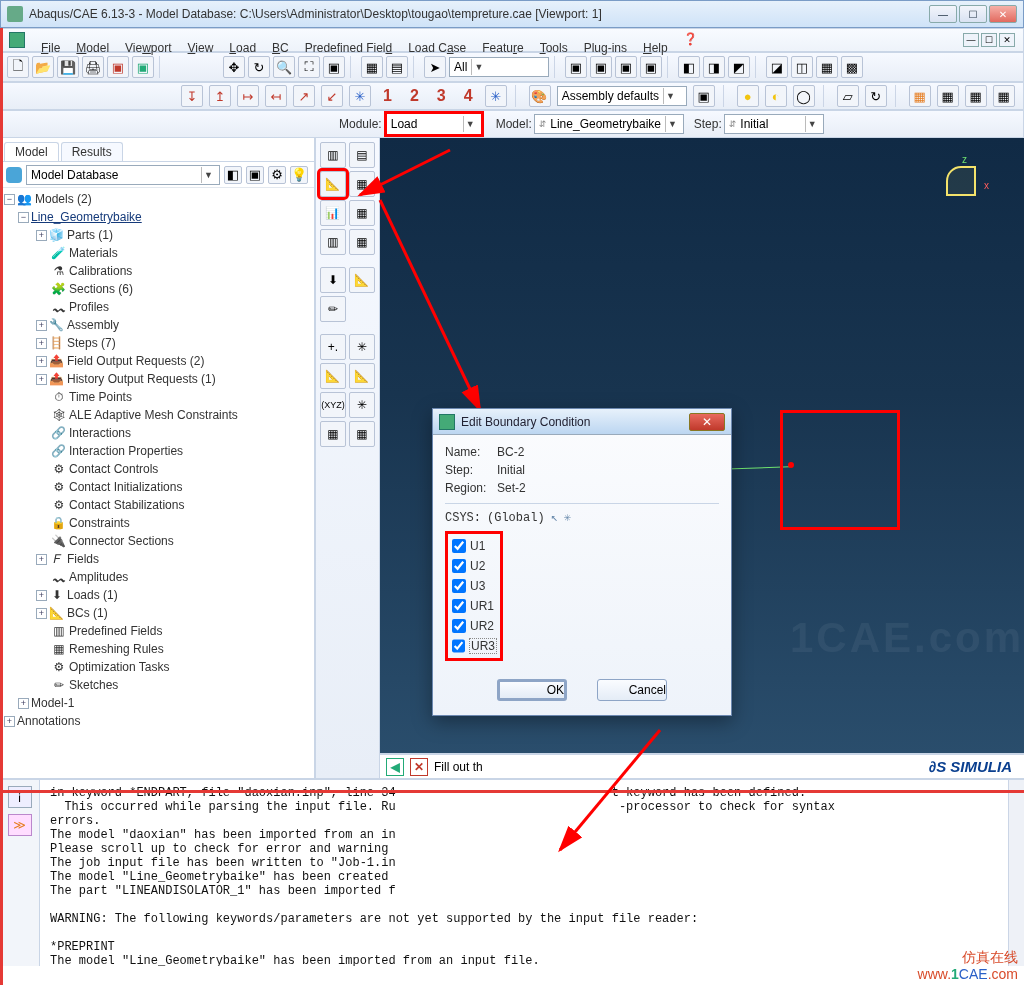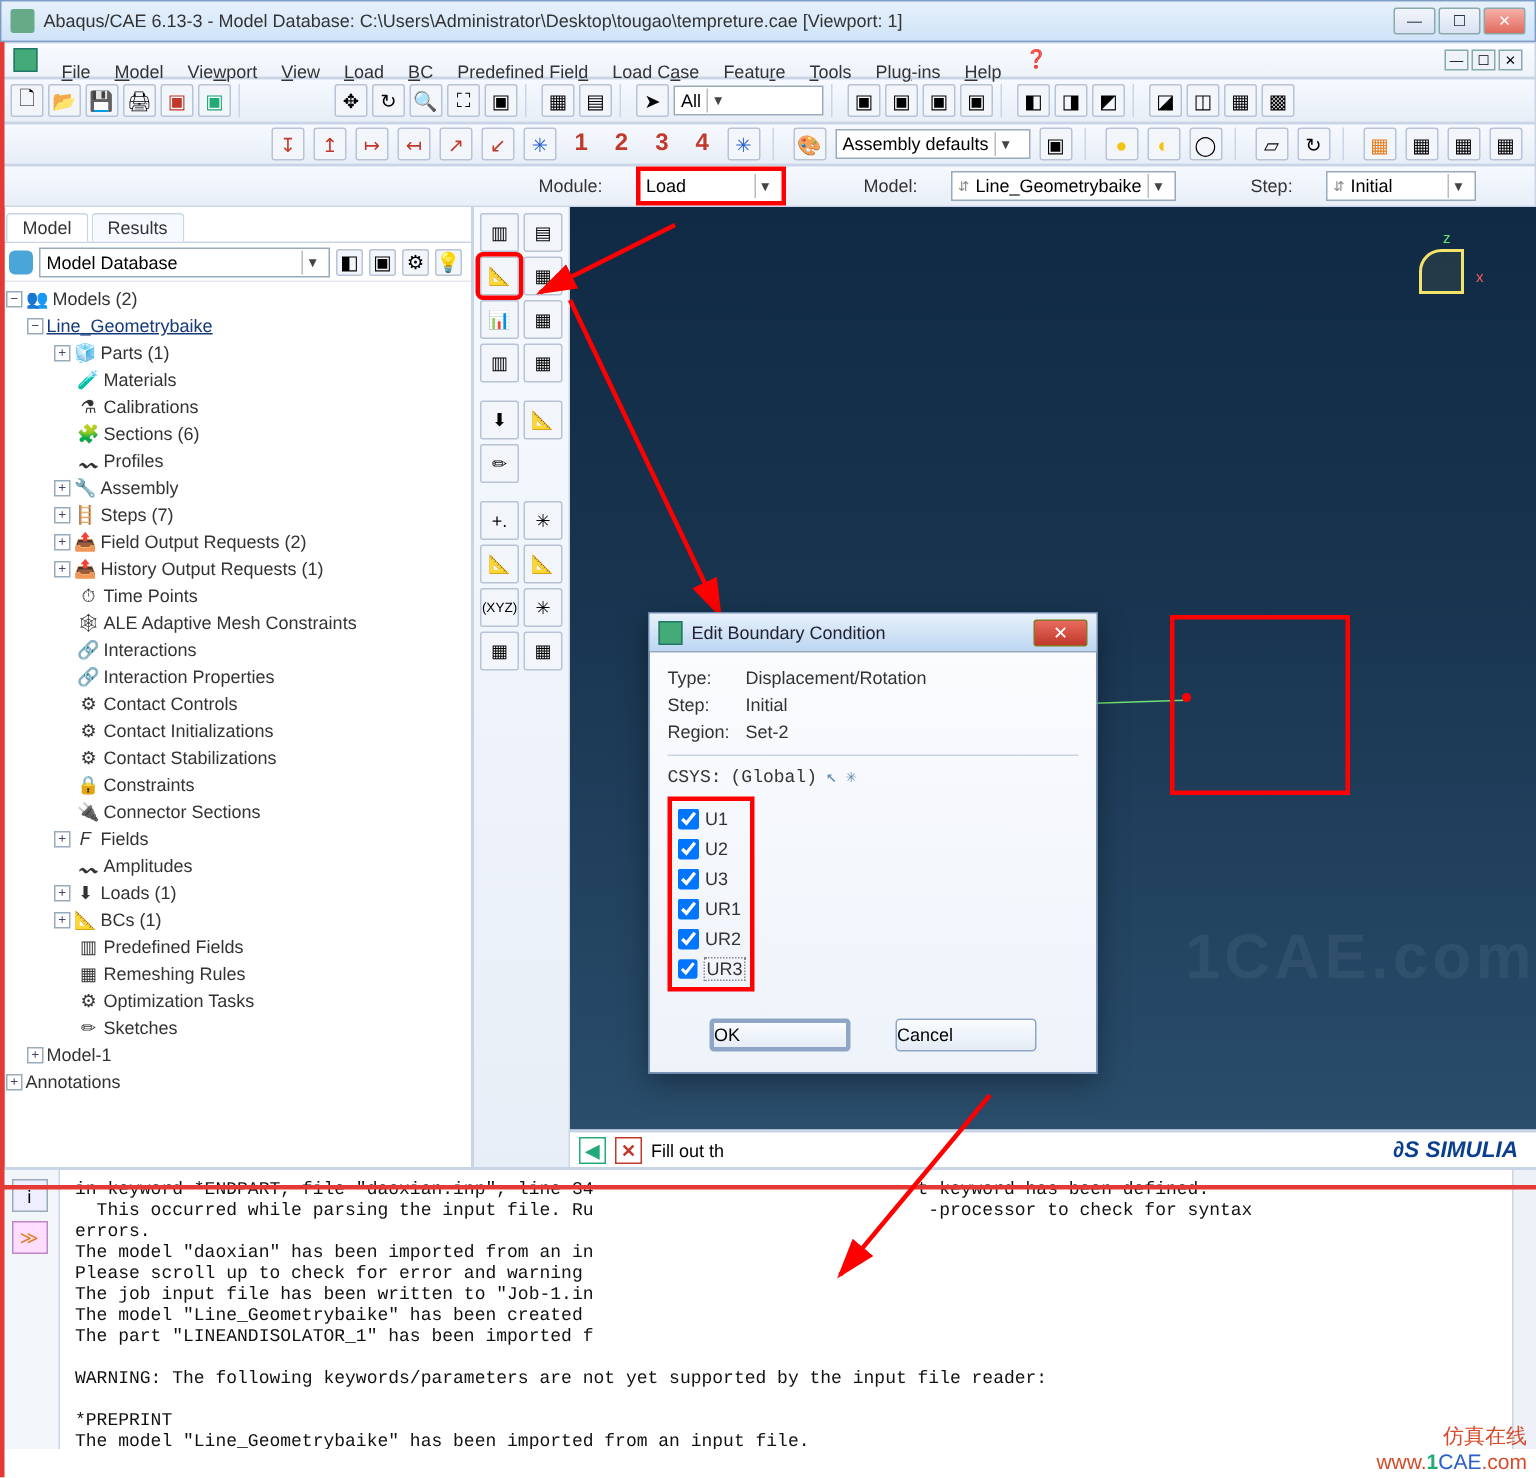--- a/index.html
+++ b/index.html
@@ -16,21 +16,21 @@
   .menu-item u { text-decoration: underline; }
   .menu-help { width: 18px; height: 16px; font-weight: bold; color: #333; margin-left: 6px; }
   .sm-winbtns { margin-left: auto; display:flex; gap:2px;}
   .sm-btn { width: 16px; height: 14px; border:1px solid #8aa; background:#eef3fa; font-size:9px; display:flex;align-items:center;justify-content:center;}
   .toolbar-row { height: 30px; background: linear-gradient(#f6f9ff,#e8eef7); border: 1px solid #c9d5e6; display: flex; align-items: center; padding: 0 6px; gap: 6px; }
   .tbtn { width: 22px; height: 22px; background: #f2f5fa; border: 1px solid #b8c3d6; border-radius: 2px; display:flex; align-items:center; justify-content:center; font-size:13px; }
   .tsep { width: 6px; height: 22px; border-left: 1px solid #cbd5e6; margin: 0 2px; }
   .dd { height: 20px; border:1px solid #9ab; background:#fff; display:flex; align-items:center; padding:0 4px; gap:4px; }
   .dd .arrow { width:14px; height:16px; border-left:1px solid #bbb; display:flex;align-items:center;justify-content:center;font-size:9px;color:#444;}
   .redbox { border: 3px solid #ff0000; }
-  .context-row { height: 28px; background: linear-gradient(#f6f9ff,#e8eef7); border:1px solid #c9d5e6; display:flex; align-items:center; padding: 0 8px; gap:22px; }
+  .context-row { height: 28px; background: linear-gradient(#f6f9ff,#e8eef7); border:1px solid #c9d5e6; display:flex; align-items:center; padding: 0 8px; gap:2px; }
   .lbl { color:#333; }
   .main { display:flex; height: 640px; }
   .left { width: 316px; border-right: 2px solid #c9d5e6; background:#fff; display:flex; flex-direction:column; position:relative;}
   .tabs { display:flex; height:24px; border-bottom:1px solid #c9d5e6; padding: 4px 4px 0 4px; gap:2px;}
   .tab { padding: 2px 10px; border:1px solid #c9d5e6; border-bottom:none; background:#f6f9ff; border-radius:3px 3px 0 0; color:#333;}
   .tab.active { background:#fff; font-weight:normal; }
   .dbrow { height: 26px; display:flex; align-items:center; padding: 0 6px; gap:4px; border-bottom: 1px solid #e3e8ef;}
   .dbicon { width:16px; height:16px; background:#4aa5d8; border-radius:4px;}
   .tree { flex:1; overflow:auto; padding: 2px 0 2px 4px; font-size:12px; color:#333; }
   .tn { display:flex; align-items:center; height: 18px; gap:2px; white-space:nowrap;}
@@ -63,21 +63,21 @@
   .drow { display:flex; gap:6px; height:18px; align-items:center;}
   .drow .k { width:46px; }
   .divider { border-top:1px solid #c9d5e6; margin:6px 0;}
   .csysrow { display:flex; align-items:center; gap:6px; font-family:"Courier New",monospace;}
   .check { display:flex; align-items:center; gap:4px; height:20px;}
   .check input { width:14px; height:14px; }
   .chklabel { border:1px dotted #888; padding:0 1px;}
   .dlg-note { padding:8px 12px; font-size:12px; }
   .dlg-note b { font-weight:bold;}
   .dlg-btns { display:flex; gap:30px; justify-content:center; padding: 10px 0 14px 0;}
-  .dlg-btn { width:94px; height:22px; background:linear-gradient(#fafcff,#e4ecf6); border:1px solid #8ea5c6; border-radius:3px; display:flex; align-items:center; justify-content:flex-start;}
+  .dlg-btn { width:70px; height:22px; background:linear-gradient(#fafcff,#e4ecf6); border:1px solid #8ea5c6; border-radius:3px; display:flex; align-items:center; justify-content:flex-end;}
   .watermark { position:absolute; right:6px; bottom:2px; font-size:14px; line-height:1.2; text-align:right; z-index:90;}
   .watermark .cn { color:#d84b2a; font-family: "Microsoft YaHei", sans-serif;}
   .watermark .en { font-family: Arial; text-align: center; }
   .watermark .en .w { color:#d84b2a;} .watermark .en .one { color:#2a7; font-weight:bold;} .watermark .en .cae{color:#2a60c7;} .watermark .en .com{color:#d84b2a;}
   svg.arrow { position:absolute; z-index:40; pointer-events:none;}
   .redframe { position:absolute; border:3px solid #ff0000; z-index:30;}
   .tool.firsthl { outline:3px solid #ff0000;}
   .green-line { position:absolute; left:690px; top:470px; width:100px; height:0; border-top:1px solid #6fe26f; transform: rotate(-2deg);}
   .red-dot { position:absolute; left:788px; top:464px; width:6px; height:6px; background:#ff0000; border-radius:50%;}
   .wm-center { position:absolute; left:410px; top:476px; font-size:42px; color:rgba(255,255,255,0.06); font-weight:bold; letter-spacing:3px; font-family: Arial; z-index:1;}
@@ -473,22 +473,22 @@
 </div>
 
 <div class="dialog">
   <div class="dlg-title">
     <span class="dicon"></span>
     <span class="t">Edit Boundary Condition</span>
     <div class="dlg-close">✕</div>
   </div>
   <div class="dlg-body">
     <div class="drow">
-        <span class="k">Type:</span>
-        <span>Displacement/Rotation</span>
+        <span class="k">Name:</span>
+        <span>BC-2</span>
       </div>
     <div class="drow">
         <span class="k">Step:</span>
         <span>Initial</span>
       </div>
     <div class="drow">
         <span class="k">Region:</span>
         <span>Set-2</span>
       </div>
     <div class="divider"></div>

